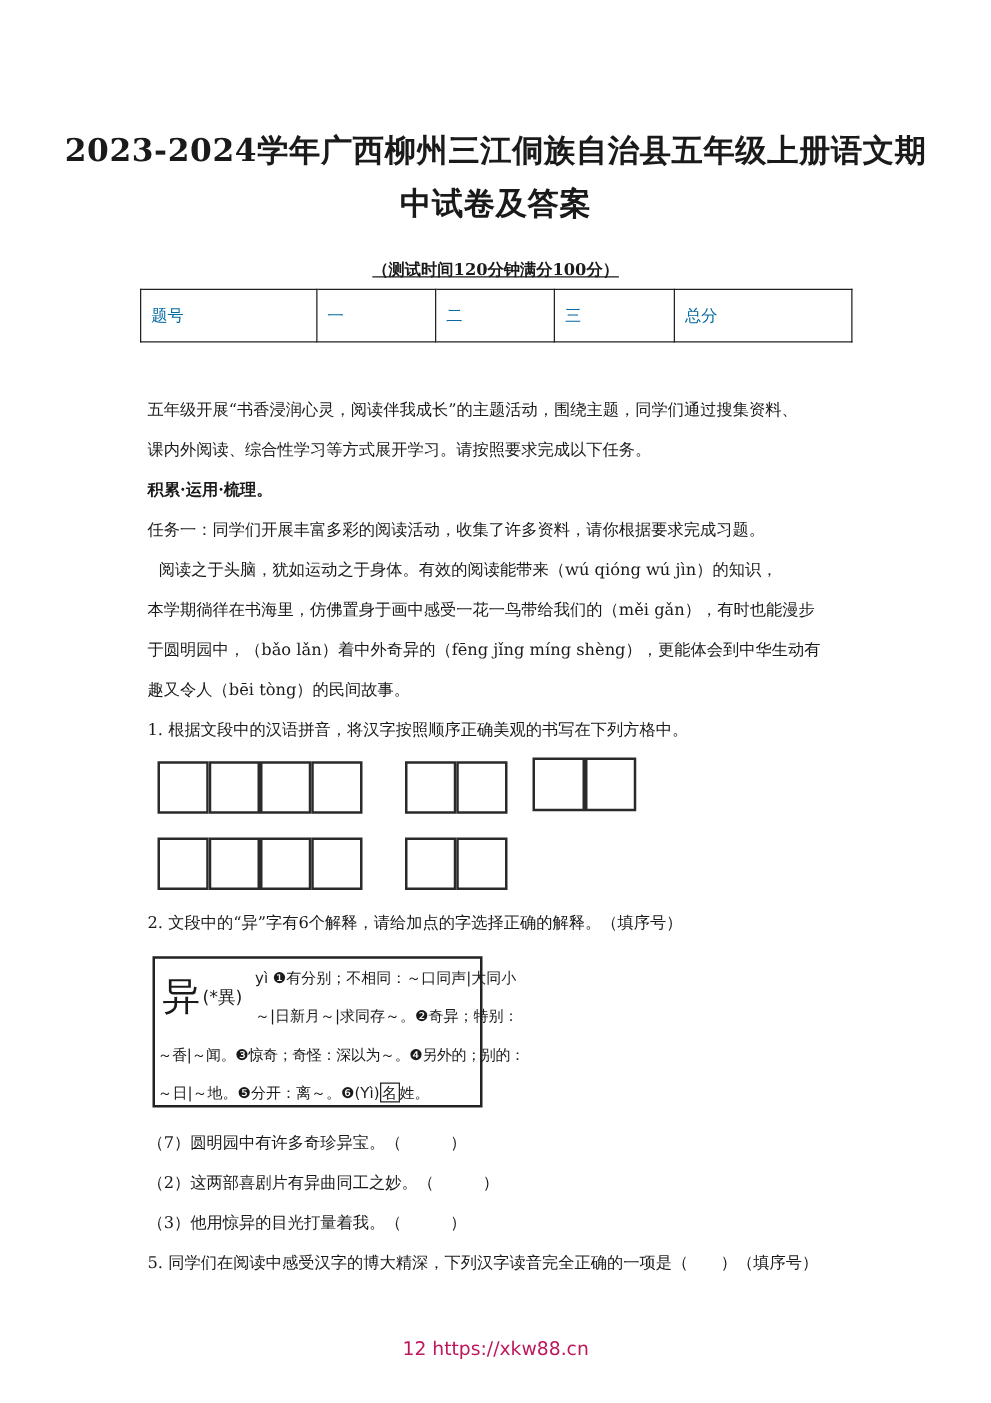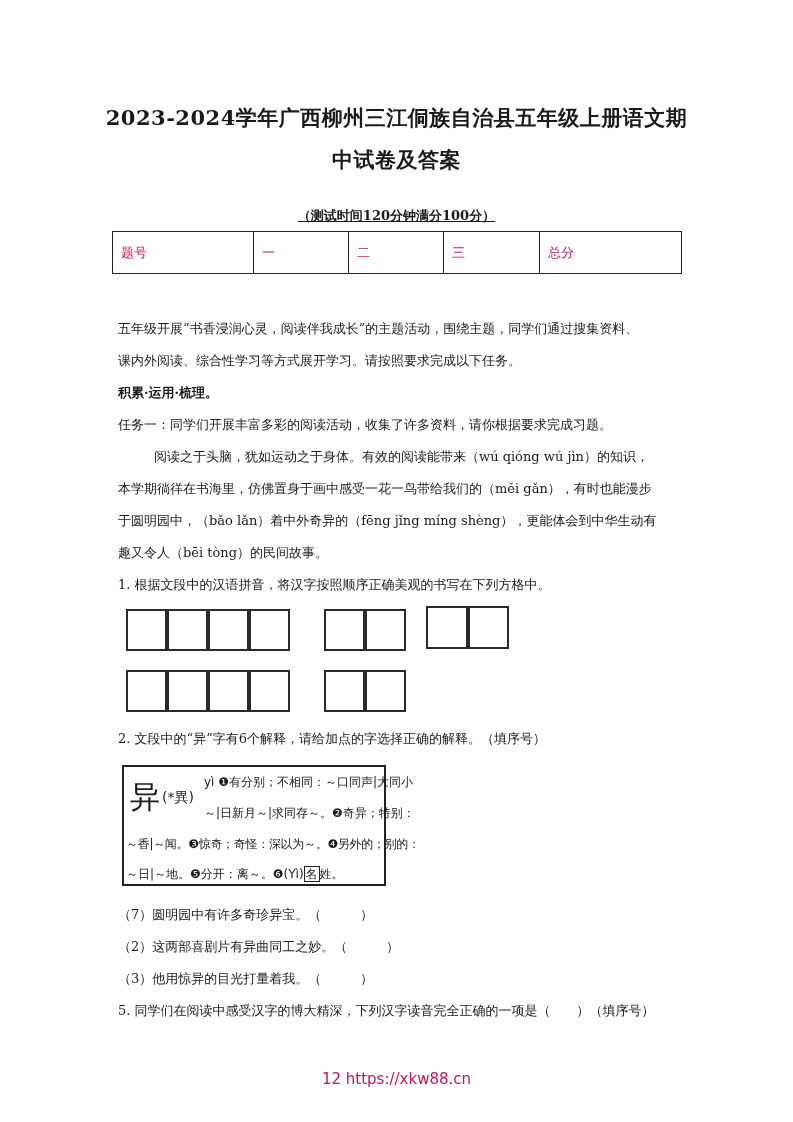--- a/index.html
+++ b/index.html
@@ -1,24 +1,24 @@
 <!DOCTYPE html>
 <html><head>
 <meta charset="utf-8">
 <style>
   html, body { margin:0; padding:0; background:#ffffff; }
   body { width:793px; height:1122px; position:relative; overflow:hidden;
          font-family:"DejaVu Serif","Liberation Serif",serif; color:#1a1a1a; }
   .abs { position:absolute; }
-  .title { left:0; width:793px; text-align:center; font-weight:bold; font-size:21px; letter-spacing:0.5px; }
+  .title { left:0; width:793px; text-align:center; font-weight:bold; font-size:25px; letter-spacing:0.5px; }
   .subtitle { left:0; width:793px; text-align:center; font-weight:bold; font-size:13px; top:207px;text-decoration:underline; }
   table.score { position:absolute; left:112px; top:231px; border-collapse:collapse; }
-  table.score td { border:1.3px solid #222; height:41px; font-size:13px; padding:0 0 0 8px; color:#be185d; }
+  table.score td { border:1.3px solid #222; height:41px; font-size:13px; padding:0 0 0 8px; color:#0369a1; }
   .p { left:118px; font-size:13px; line-height:18px; white-space:nowrap; }
-  .indent { left:154px; }
+  .indent { left:127px; }
   .bold { font-weight:bold; }
   .box { position:absolute; border:2px solid #2a2a2a; box-sizing:border-box; background:#fff; }
   .dict { position:absolute; left:122px; top:765px; width:264px; height:121px; border:2px solid #222; box-sizing:border-box;
           font-family:"DejaVu Sans","Liberation Sans",sans-serif; font-size:12px; }
   .dict .big { position:absolute; left:6px; top:10px; font-size:30px; }
   .dict .trad { position:absolute; left:38px; top:22px; font-size:14px; }
   .dict .ln { position:absolute; white-space:nowrap; font-size:12px; }
   .boxed { border:1px solid #222; padding:0 1px; }
   .footer { left:0; width:793px; text-align:center; top:1070px; font-family:"DejaVu Sans","Liberation Sans",sans-serif; font-size:15px; color:#be185d; }
 </style>

